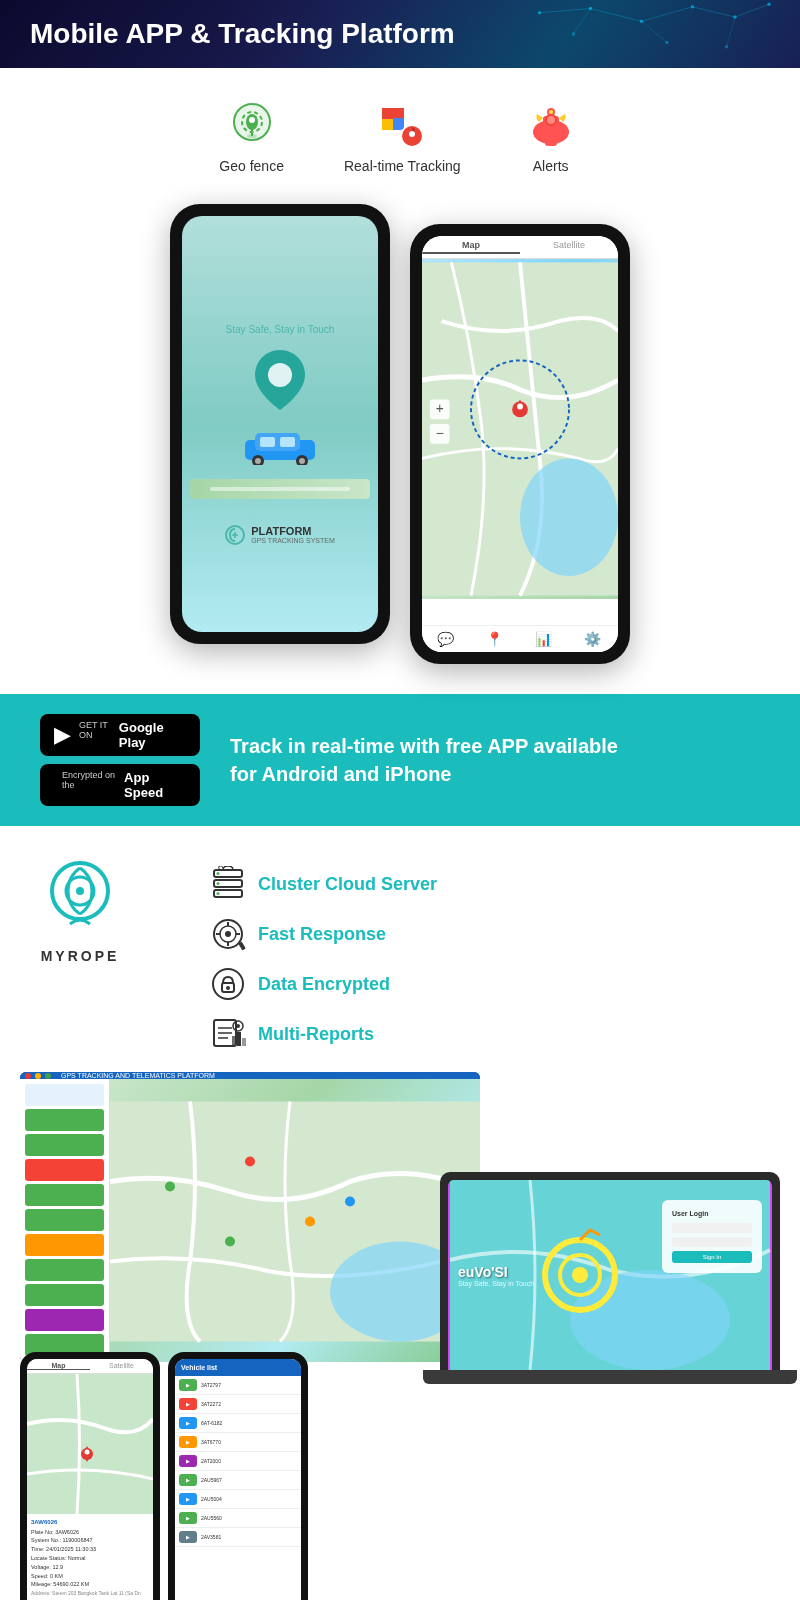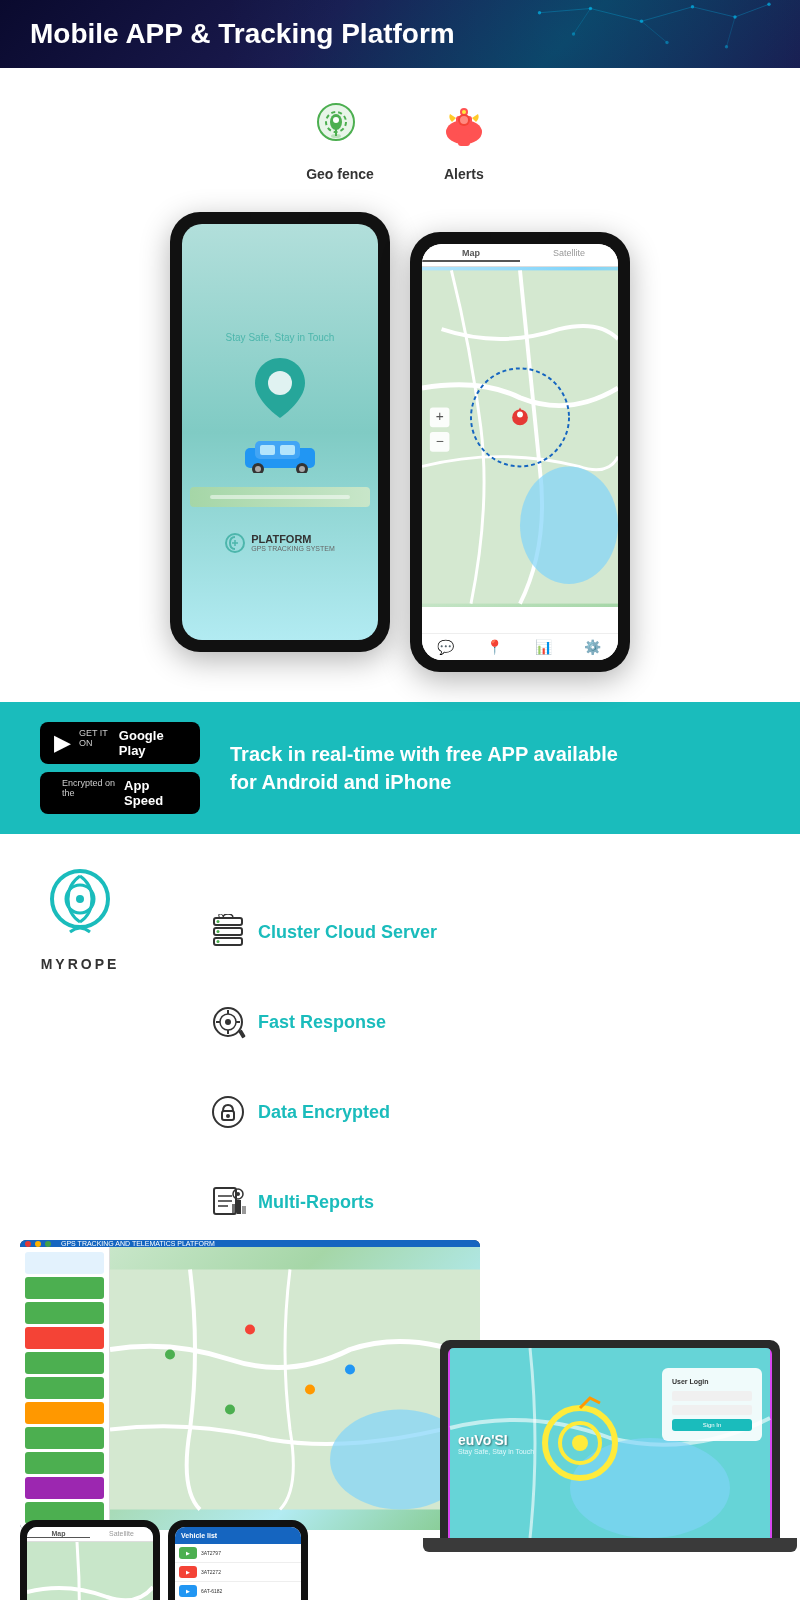--- a/index.html
+++ b/index.html
@@ -36,22 +36,22 @@
     .features-section {
       background: #fff;
       padding: 30px 20px 20px;
       display: flex;
       justify-content: center;
       gap: 60px;
     }
     .feature-item {
       display: flex;
       flex-direction: column;
-      gap: 8px;
-      font-weight: bold;
+      align-items: center;
+      gap: 0;
     }
     .feature-icon {
       width: 60px;
       height: 60px;
       display: flex;
       align-items: center;
       justify-content: center;
     }
     .feature-label {
       font-size: 14px;
@@ -174,21 +174,20 @@
       padding-left: 60px;
       display: flex;
       flex-direction: column;
       gap: 14px;
       padding-top: 10px;
     }
     .myrope-feature-item {
       display: flex;
       align-items: center;
       gap: 12px;
-      margin-top: 40px;
     }
     .myrope-feature-icon {
       width: 36px;
       height: 36px;
       display: flex;
       align-items: center;
       justify-content: center;
       font-size: 24px;
     }
     .myrope-feature-label {
@@ -421,20 +420,35 @@
         <circle cx="28" cy="20" r="3" fill="#fff"></circle>
         <path d="M28 28 L28 36" stroke="#4caf50" stroke-width="2"></path>
         <ellipse cx="28" cy="36" rx="5" ry="2" fill="rgba(76,175,80,0.3)"></ellipse>
       </svg>
     </div>
     <span class="feature-label">Geo fence</span>
   </div>
   <div class="feature-item">
     <div class="feature-icon">
       <svg width="56" height="56" viewBox="0 0 56 56">
+        <rect x="8" y="8" width="22" height="22" rx="4" fill="#4285f4"></rect>
+        <rect x="8" y="8" width="22" height="22" rx="4" fill="none" stroke="#ea4335" stroke-width="0"></rect>
+        <path d="M8 8 h22 v10 h-22z" fill="#ea4335" rx="4"></path>
+        <path d="M8 8 h11 v22 h-11z" fill="#fbbc04"></path>
+        <path d="M8 8 h11 v11 h-11z" fill="#ea4335"></path>
+        <circle cx="38" cy="36" r="10" fill="#ea4335"></circle>
+        <path d="M38 27 Q38 36 38 36 Q44 29 38 27z" fill="#c62828"></path>
+        <circle cx="38" cy="34" r="3" fill="#fff"></circle>
+      </svg>
+    </div>
+    <span class="feature-label">Real-time Tracking</span>
+  </div>
+  <div class="feature-item">
+    <div class="feature-icon">
+      <svg width="56" height="56" viewBox="0 0 56 56">
         <ellipse cx="28" cy="32" rx="18" ry="12" fill="#ff5252"></ellipse>
         <rect x="20" y="16" width="16" height="20" rx="3" fill="#ff5252"></rect>
         <circle cx="28" cy="12" r="4" fill="#ff5252"></circle>
         <circle cx="28" cy="12" r="2" fill="#ffeb3b"></circle>
         <path d="M16 22 Q12 18 14 14 L20 18z" fill="#ffca28"></path>
         <path d="M40 22 Q44 18 42 14 L36 18z" fill="#ffca28"></path>
         <rect x="22" y="40" width="12" height="6" rx="3" fill="#ff5252"></rect>
 
         <ellipse cx="28" cy="20" rx="8" ry="5" fill="#ff5252" opacity="0.8"></ellipse>
         <circle cx="28" cy="20" r="6" fill="#f44336"></circle>

